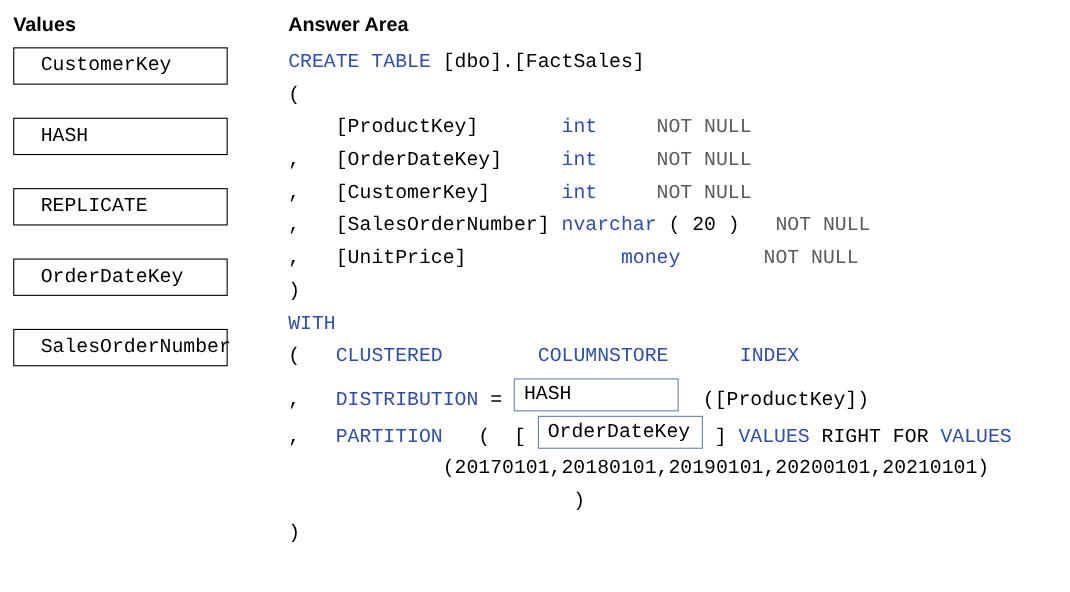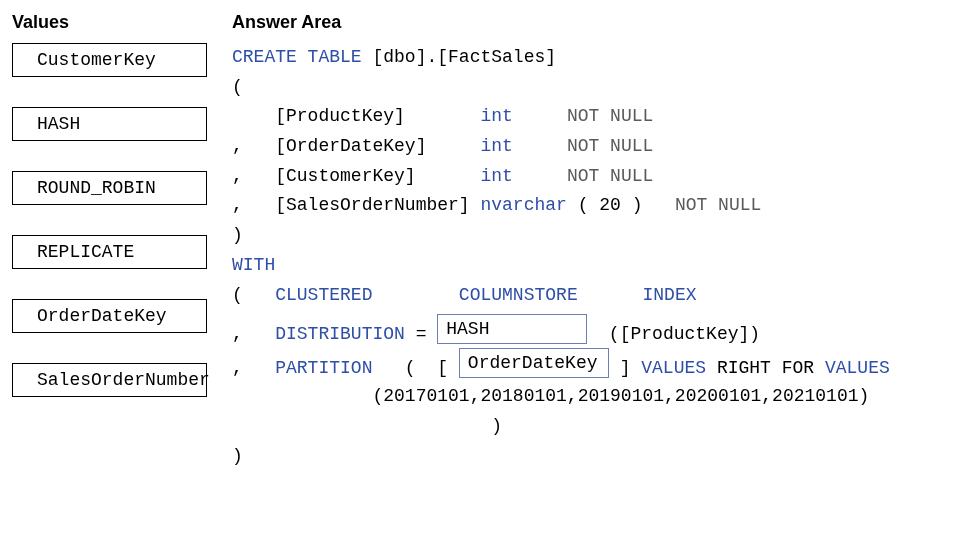--- a/index.html
+++ b/index.html
@@ -31,20 +31,21 @@
       padding: 6px 24px;
       margin-bottom: 30px;
       font-family: "Courier New", Courier, monospace;
       font-size: 18px;
       color: #000;
       background: #fff;
       cursor: move;
     }
     .answer-panel {
       flex: 1;
+      margin-left: 30px;
     }
     .code-line {
       font-family: "Courier New", Courier, monospace;
       font-size: 18px;
       line-height: 1.65;
       white-space: pre;
       color: #000;
     }
     .kw { color: #2e4ea8; }
     .typ { color: #2e4ea8; }
@@ -70,21 +71,20 @@
       background: #fff;
     }
   </style>
 </head>
 <body>
 
 <div class="values-panel">
   <div class="section-title">Values</div>
   <div class="value-box">CustomerKey</div>
   <div class="value-box">HASH</div>
-  <div class="value-box">ROUND_ROBIN</div>
   <div class="value-box">REPLICATE</div>
   <div class="value-box">OrderDateKey</div>
   <div class="value-box">SalesOrderNumber</div>
 </div>
 
 <div class="answer-panel">
   <div class="section-title">Answer Area</div>
 
   <div class="code-line"><span class="kw">CREATE TABLE </span><span class="blk">[dbo].[FactSales]</span></div>
 
@@ -92,20 +92,21 @@
 
   <div class="code-line"><span>    </span><span class="blk">[ProductKey]</span><span>       </span><span class="typ">int</span><span>     </span><span class="gray">NOT NULL</span></div>
 
   <div class="code-line"><span>,   </span><span class="blk">[OrderDateKey]</span><span>     </span><span class="typ">int</span><span>     </span><span class="gray">NOT NULL</span></div>
 
   <div class="code-line"><span>,   </span><span class="blk">[CustomerKey]</span><span>      </span><span class="typ">int</span><span>     </span><span class="gray">NOT NULL</span></div>
 
   <div class="code-line"><span>,   </span><span class="blk">[SalesOrderNumber] </span><span class="typ">nvarchar </span><span class="blk">( 20 )   </span><span class="gray">NOT NULL</span></div>
 
 
+  <div class="code-line"><span>,   </span><span class="blk">[UnitPrice]</span><span>             </span><span class="typ">money</span><span>       </span><span class="gray">NOT NULL</span></div>
 
   <div class="code-line">)</div>
 
   <div class="code-line kw">WITH</div>
 
   <div class="code-line"><span>(   </span><span class="kw">CLUSTERED        </span><span class="kw">COLUMNSTORE      </span><span class="kw">INDEX</span></div>
 
   <div class="drop-row">
     <span class="pre"><span>,   </span><span class="kw">DISTRIBUTION </span><span class="blk">= </span></span>
     <span class="drop-box">HASH</span>

